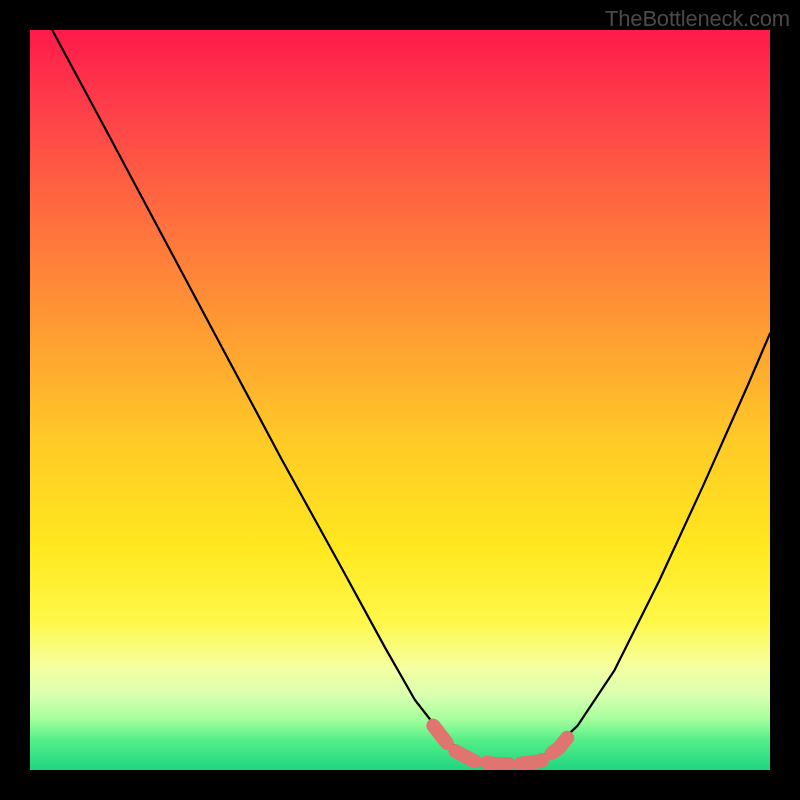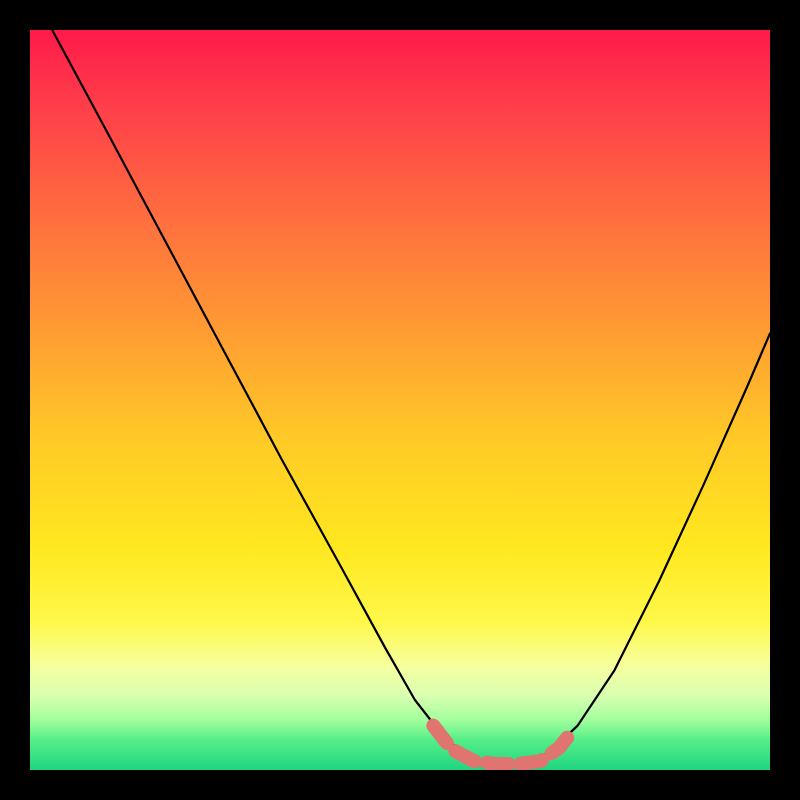--- a/index.html
+++ b/index.html
@@ -26,20 +26,21 @@
     top: 30px;
     width: 740px;
     height: 740px;
   }
   svg { display: block; }
 </style>
 </head>
 <body>
 
 <div class="frame">
+  <div class="attribution">TheBottleneck.com</div>
   <div class="plot-area">
     <svg id="chart-svg" width="740" height="740" viewBox="0 0 740 740" preserveAspectRatio="none">
         <defs>
           <linearGradient id="bg-grad" x1="0" y1="0" x2="0" y2="1">
             <stop offset="0%" stop-color="#ff1a4a"></stop>
             <stop offset="10%" stop-color="#ff3d4a"></stop>
             <stop offset="25%" stop-color="#ff6d3f"></stop>
             <stop offset="40%" stop-color="#ff9a33"></stop>
             <stop offset="55.00000000000001%" stop-color="#ffc927"></stop>
             <stop offset="70%" stop-color="#ffe81f"></stop>

